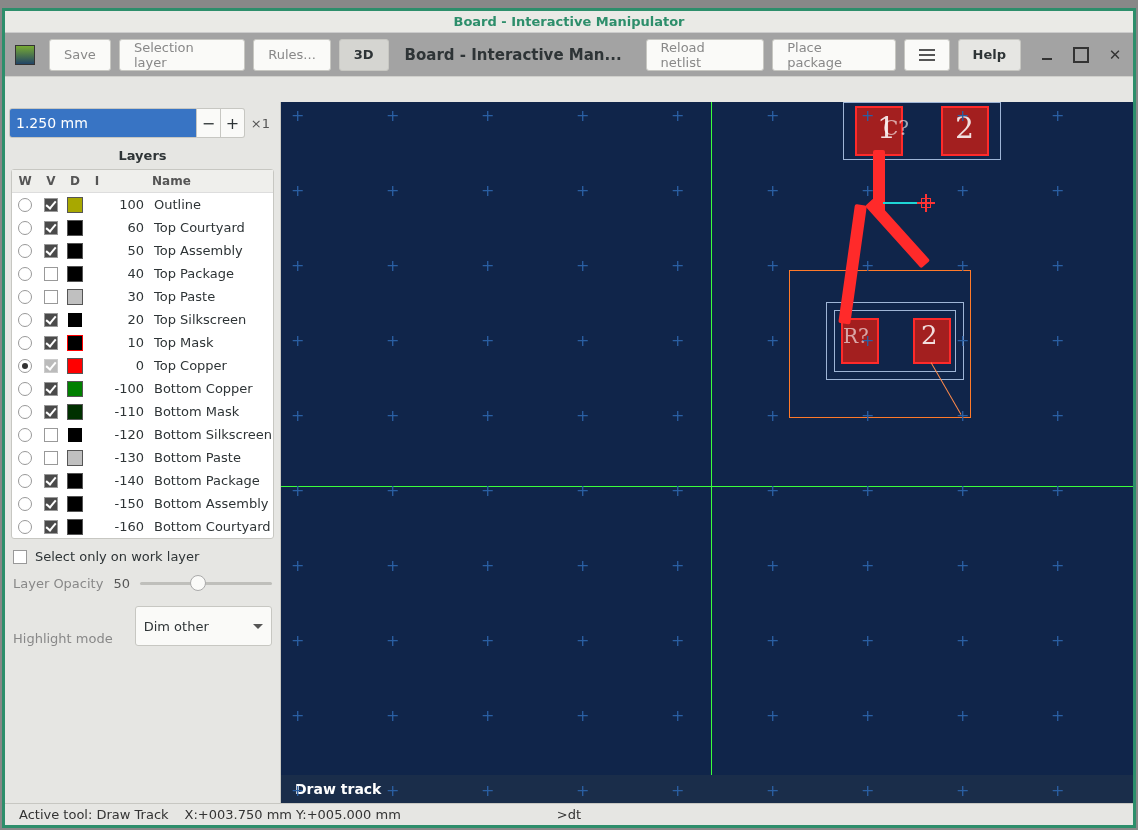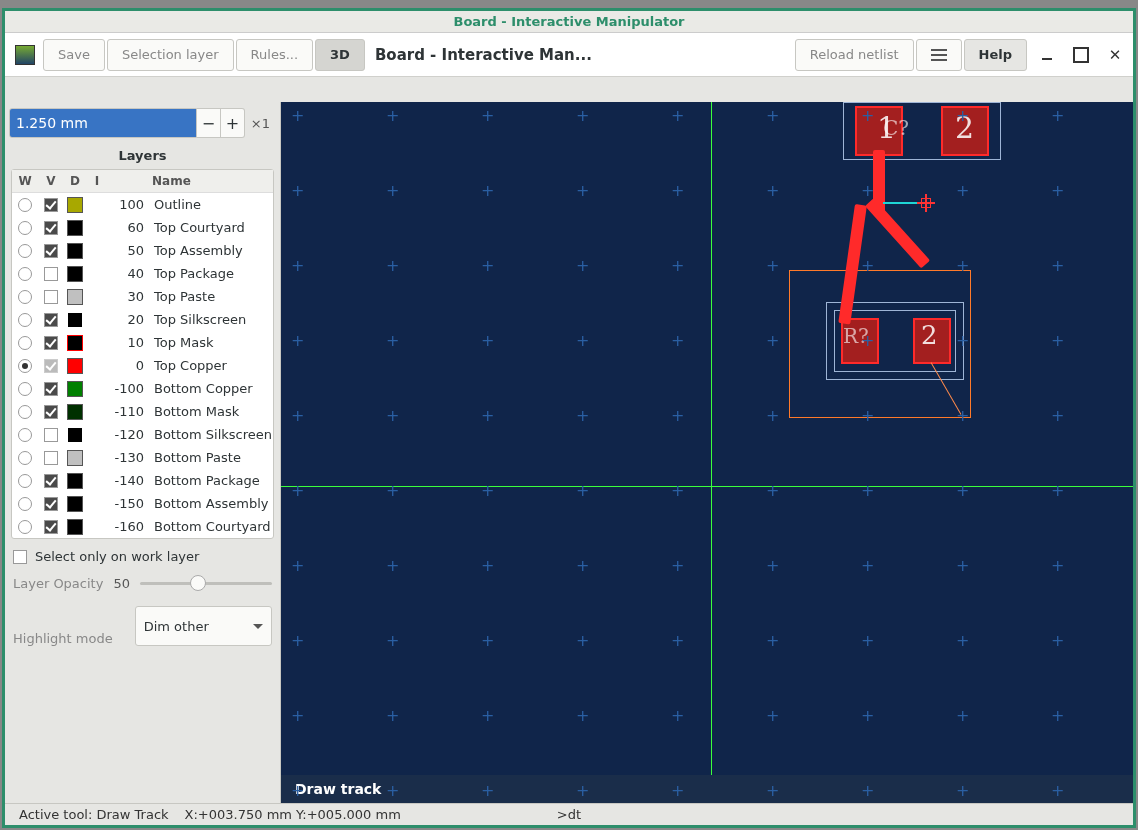--- a/index.html
+++ b/index.html
@@ -30,25 +30,25 @@
     color: #2d8e6b;
     font-weight: bold;
     text-align: center;
     line-height: 22px;
     font-size: 13px;
     border-bottom: 1px solid #ccc;
   }
   
   .toolbar {
     height: 44px;
-    background: #ffffff;
+    background: #a3a3a3;
     display: flex;
     align-items: center;
     padding: 0 10px;
-    gap: 2px;
+    gap: 8px;
     border-bottom: 1px solid #d0d0cc;
   }
   .toolbar .spacer { flex: 1; }
   .app-icon {
     width: 20px; height: 20px;
     background: linear-gradient(to bottom, #7a3, #246);
     border: 1px solid #333;
     margin-right: 6px;
   }
   .tbtn {
@@ -171,20 +171,21 @@
 
   <div class="toolbar">
     <div class="app-icon"></div>
     <div class="tbtn">Save</div>
     <div class="tbtn">Selection layer</div>
     <div class="tbtn">Rules...</div>
     <div class="tbtn shaded">3D</div>
     <div class="tlabel">Board - Interactive Man...</div>
     <div class="spacer"></div>
     <div class="tbtn">Reload netlist</div>
+    <div class="tbtn">Place package</div>
     <div class="tbtn normal">
         <div class="ham-icon">
           <span></span>
           <span></span>
           <span></span>
         </div>
       </div>
     <div class="tbtn help">Help</div>
     <div class="win-icons">
       <div class="min-ic"></div>

